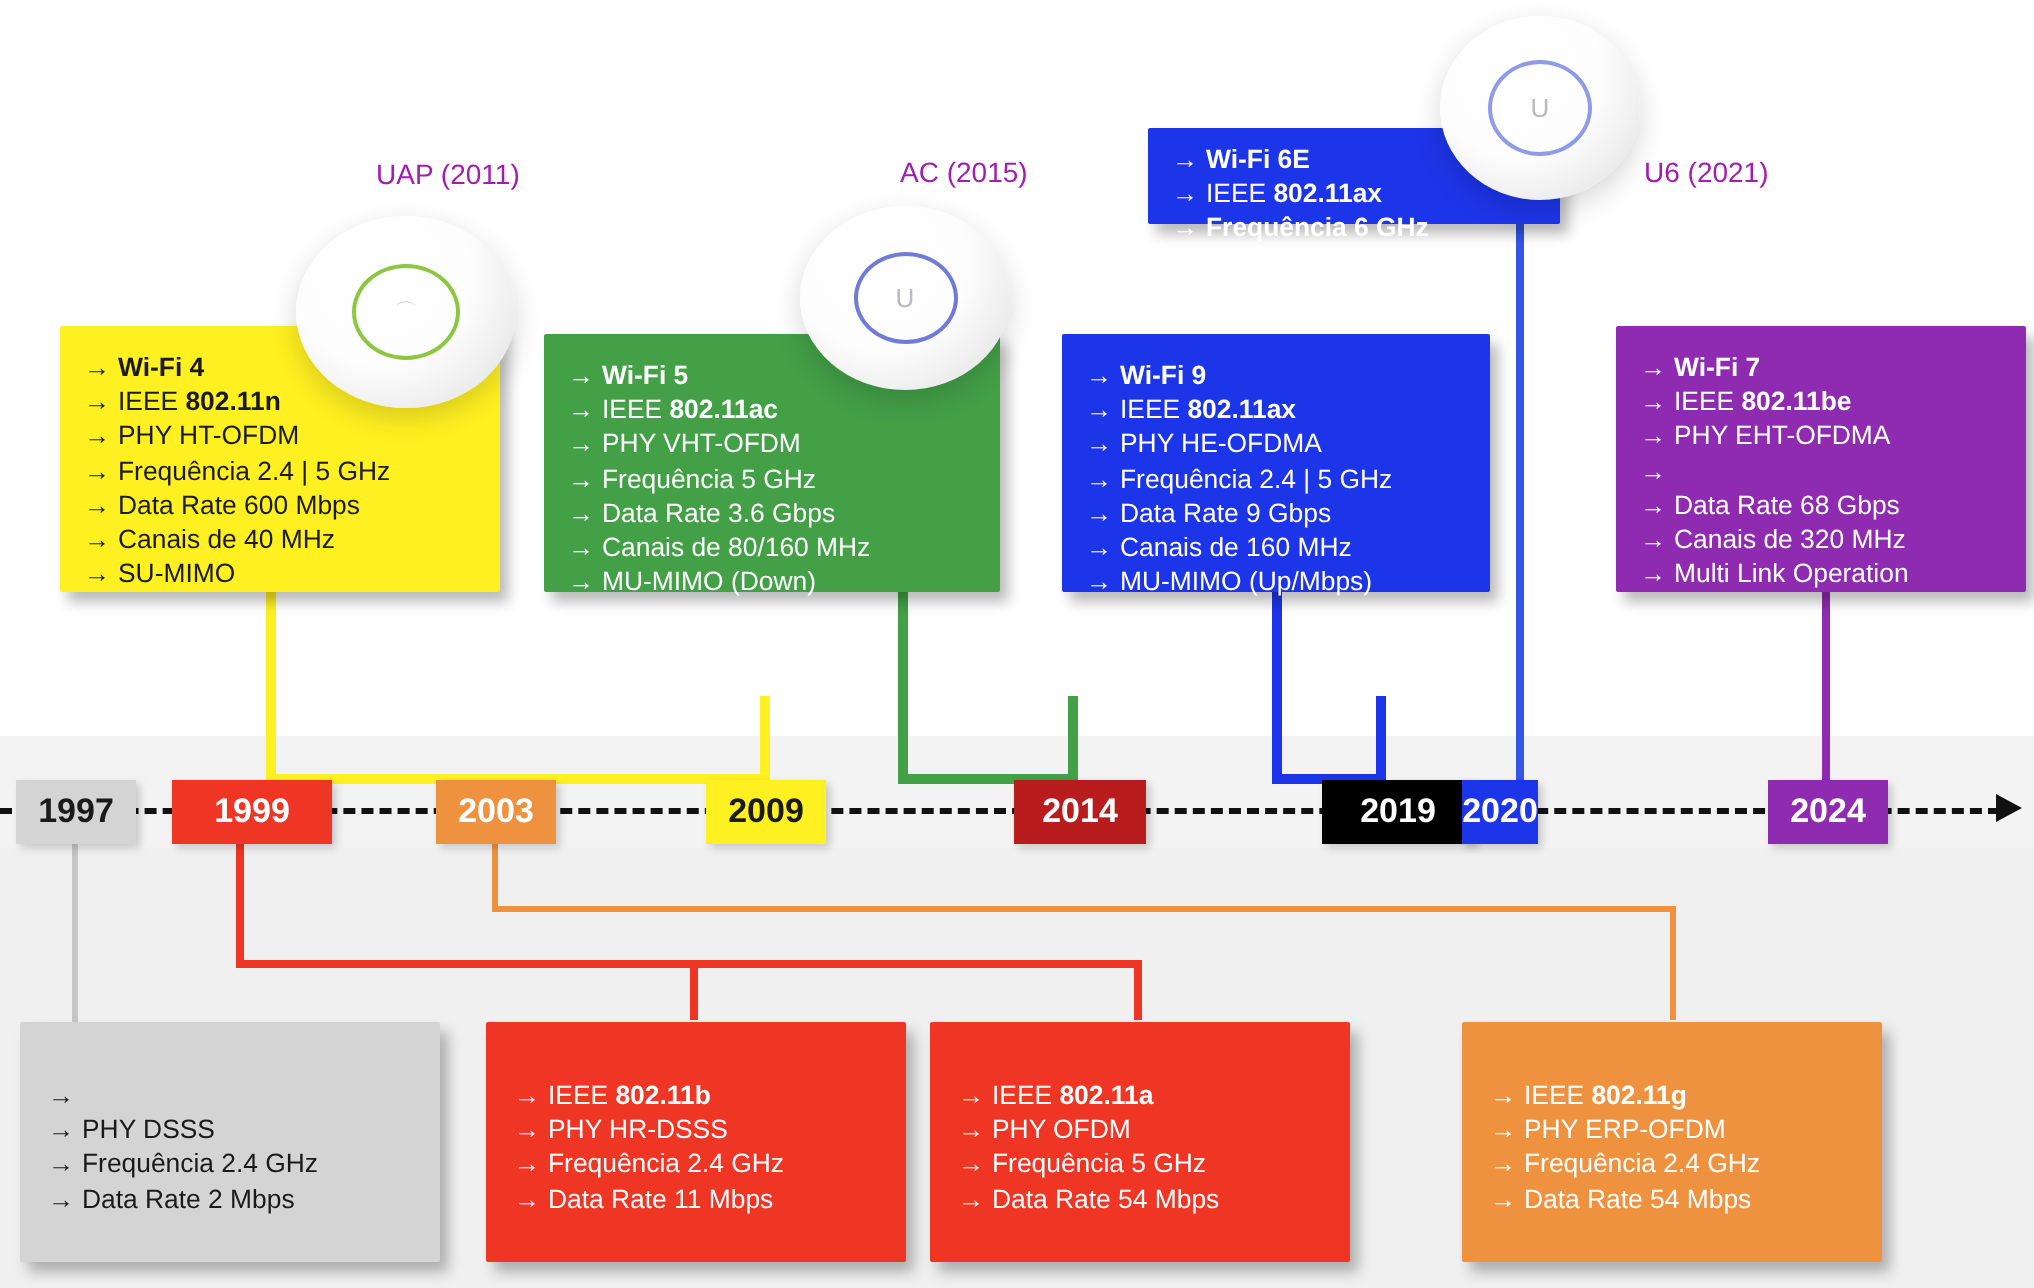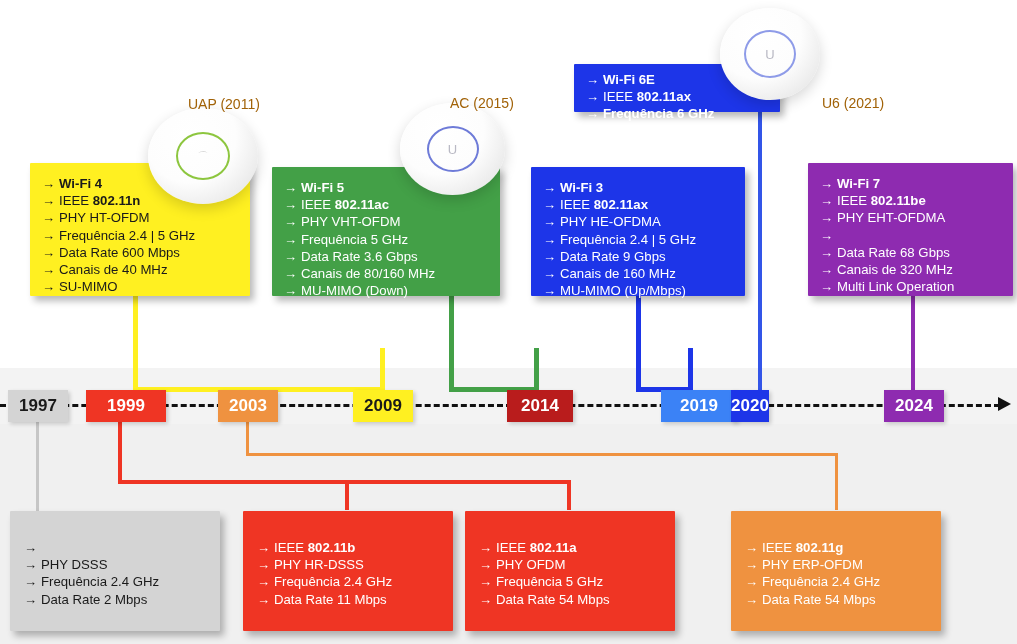--- a/index.html
+++ b/index.html
@@ -124,24 +124,23 @@
     position: absolute;
     left: 50%; top: 50%;
     transform: translate(-50%,-50%);
     font-size: 13px;
     color: #b9b9c4;
     font-family: "Liberation Sans", sans-serif;
   }
   .ap-label {
     position: absolute;
     font-size: 14px;
-    color: #a16207;
+    color: #a21caf;
     white-space: nowrap;
     z-index: 9;
-    margin-top: 17px;
   }
 </style>
 </head>
 <body>
 
 <div id="stage">
 
   <div class="band-gray" style="top:424px;height:220px;"></div>
   <div class="band-gray" style="top:368px;height:56px;background:#f3f3f3;"></div>
 
@@ -260,21 +259,21 @@
           <span class="arw">→</span>
           <span class="txt">MU-MIMO (Down)</span>
         </li>
     </ul>
   </div>
 
   <div class="card card-b light" style="left:531px;top:167px;width:214px;height:129px;">
     <ul>
       <li>
           <span class="arw">→</span>
-          <span class="txt b">Wi-Fi 3</span>
+          <span class="txt b">Wi-Fi 9</span>
         </li>
       <li>
           <span class="arw">→</span>
           <span class="txt"><span>IEEE </span><span class="b">802.11ax</span></span>
         </li>
       <li>
           <span class="arw">→</span>
           <span class="txt">PHY HE-OFDMA</span>
         </li>
       <li>
@@ -356,21 +355,21 @@
   </div>
   <div class="year" style="left:218px;width:60px;background:#EF9240;color:#FFFFFF;">
     <span>2003</span>
   </div>
   <div class="year" style="left:353px;width:60px;background:#FFF021;color:#1A1A1A;">
     <span>2009</span>
   </div>
   <div class="year" style="left:507px;width:66px;background:#b91c1c;color:#FFFFFF;">
     <span>2014</span>
   </div>
-  <div class="year" style="left:661px;width:76px;background:#3b82f6;color:#FFFFFF;">
+  <div class="year" style="left:661px;width:76px;background:#000000;color:#FFFFFF;">
     <span>2019</span>
   </div>
   <div class="year" style="left:731px;width:38px;background:#1D35E8;color:#FFFFFF;">
     <span>2020</span>
   </div>
   <div class="year" style="left:884px;width:60px;background:#8E2BB0;color:#FFFFFF;">
     <span>2024</span>
   </div>
 
   <div class="card card-gr dark" style="left:10px;top:511px;width:210px;height:120px;padding:28px 12px 12px 14px;">

